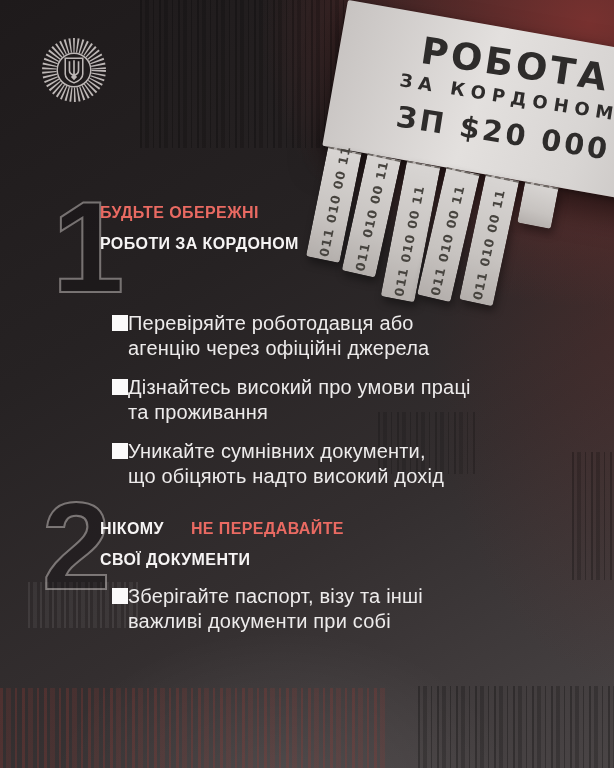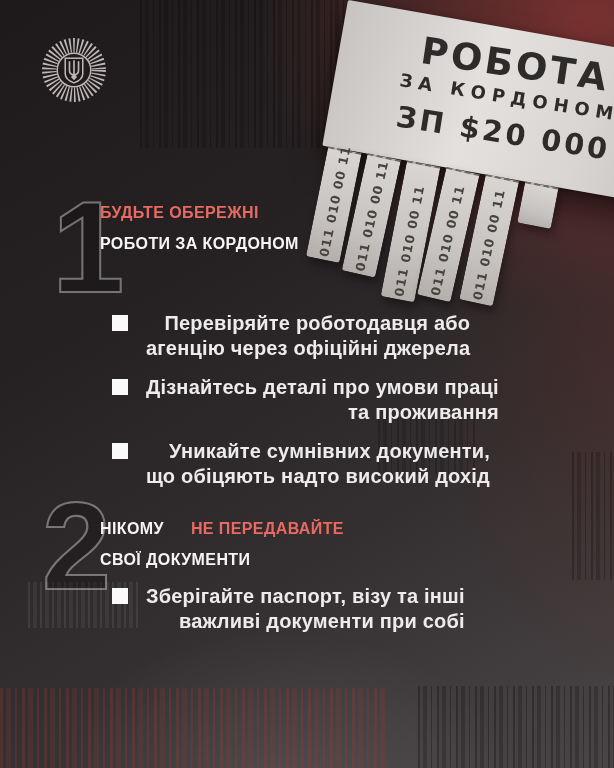--- a/index.html
+++ b/index.html
@@ -94,22 +94,22 @@
   .accent { color:#e96a62; }
   .hw { margin-right:27px; }
 
   
   .bullet-list { position:absolute; left:112px; width:452px; }
   #list-1 { top:311px; }
   #list-2 { top:584px; }
   .bullet-item { display:flex; margin-bottom:14px; }
   .bullet-square { width:16px; height:16px; background:#fbfafa; margin-top:4px; flex:none; }
   .bullet-text {
-    margin-left:18px; font-size:20px; line-height:25px; color:#edebeb;
-    white-space:pre-line; font-weight:700; letter-spacing:.2px;text-align:right;
+    font-size:20px; line-height:25px; color:#edebeb;
+    white-space:pre-line; font-weight:400; letter-spacing:.2px;
   }
 </style>
 </head>
 <body>
 
 <div id="canvas">
 
   <div id="bars-top-center" class="bars bars-dark"></div>
   <div id="bars-mid-right-sm" class="bars bars-dark"></div>
   <div id="bars-right-edge" class="bars bars-dark"></div>
@@ -159,21 +159,21 @@
   </div>
 
   <div id="list-1" class="bullet-list">
     <div class="bullet-item">
       <div class="bullet-square"></div>
       <div class="bullet-text">Перевіряйте роботодавця або
 агенцію через офіційні джерела</div>
     </div>
     <div class="bullet-item">
       <div class="bullet-square"></div>
-      <div class="bullet-text">Дізнайтесь деталі про умови праці
+      <div class="bullet-text">Дізнайтесь високий про умови праці
 та проживання</div>
     </div>
     <div class="bullet-item">
       <div class="bullet-square"></div>
       <div class="bullet-text">Уникайте сумнівних документи,
 що обіцяють надто високий дохід</div>
     </div>
   </div>
 
   <div id="num-2" class="big-num">2</div>

